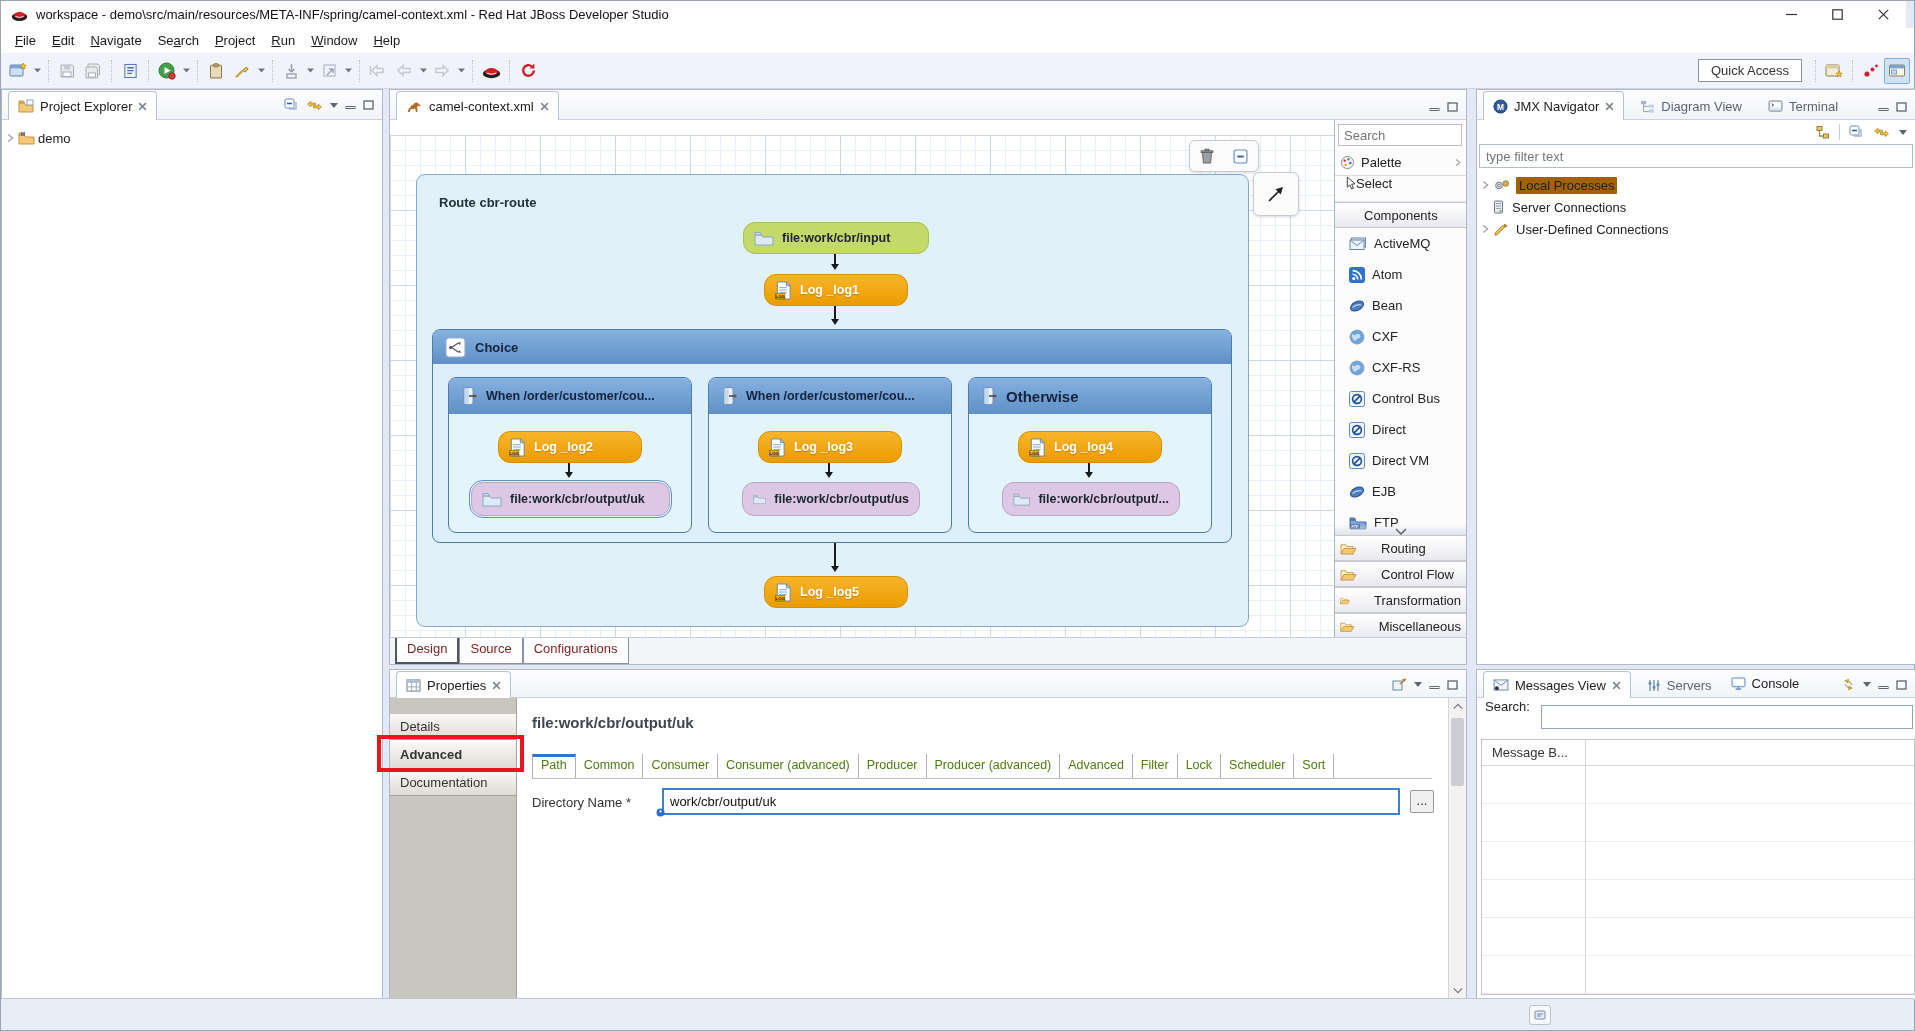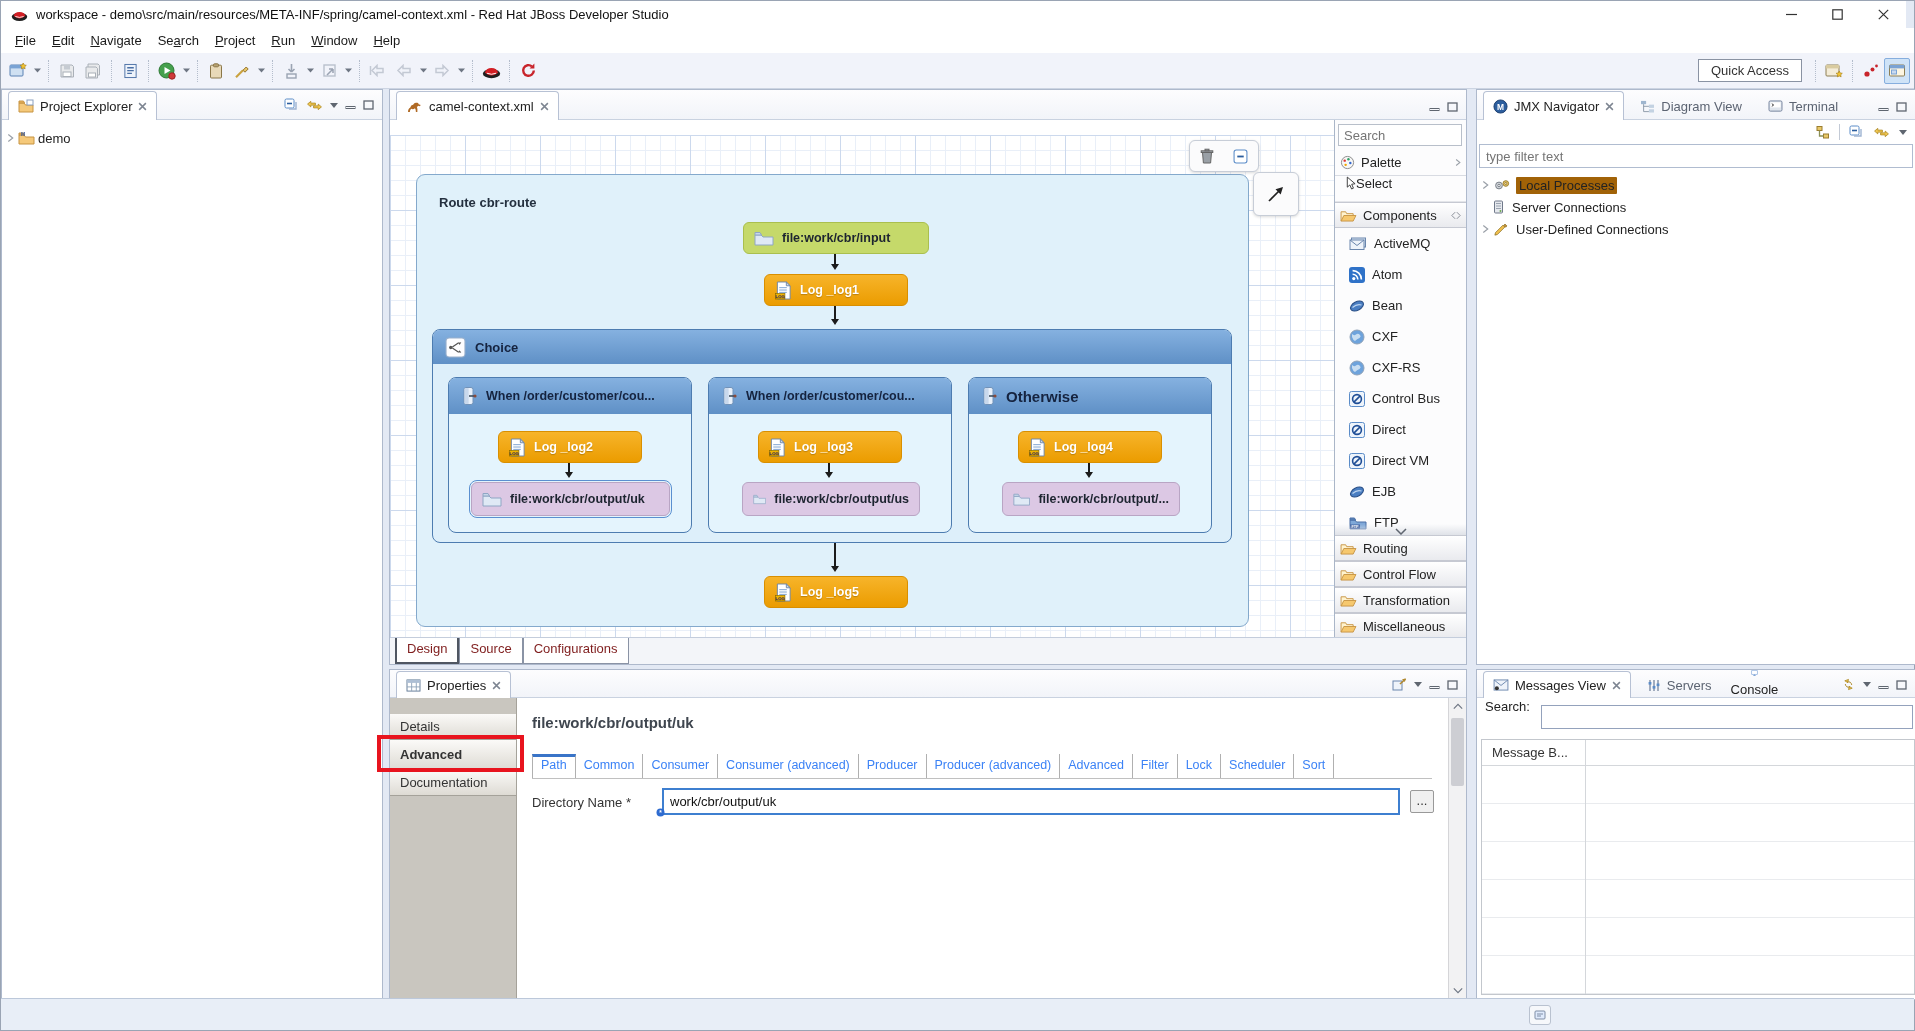--- a/index.html
+++ b/index.html
@@ -59,21 +59,21 @@
       linear-gradient(90deg,#ccd9ed 1px, transparent 1px),
       linear-gradient(#e9eff8 1px, transparent 1px),
       linear-gradient(90deg,#e9eff8 1px, transparent 1px);
     background-size:75px 75px,75px 75px,15px 15px,15px 15px; }
   .route { position:absolute; border:1.5px solid #84a9cc; border-radius:9px; background:#e0f1fa; }
   .route-label { position:absolute; left:22px; top:20px; font-weight:bold; color:#24303f; }
   .cont { position:absolute; border:1.5px solid #4d7cb0; border-radius:8px; background:#ddeffa; overflow:hidden; }
   .cont-head { display:flex; align-items:center; gap:9px; padding:0 12px; color:#15233f;
                font-weight:bold; background:linear-gradient(#85b1e0,#5f90c6); }
   .node { position:absolute; display:flex; align-items:center; gap:8px; padding:0 10px;
-          border-radius:6px; font-weight:bold; font-size:12.5px; }
+          border-radius:12px; font-weight:bold; font-size:12.5px; }
   .node-green { background:#c5d96a; border:1px solid #aabf4e; color:#1d2430; }
   .node-orange { background:linear-gradient(#f7b42a,#eb9c00); border:1px solid #d98f00;
                  color:#fff; text-shadow:0 1px 1px rgba(90,60,0,.35); }
   .node-purple { background:#dcc8e4; border:1px solid #b9a5c4; color:#1d2430; }
   .node-selected { outline:1px solid #5a8fd0; outline-offset:1px; }
   .varrow { position:absolute; width:2px; background:#1b1b1b; }
   .varrow::after { content:''; position:absolute; bottom:-6px; left:50%; transform:translateX(-50%);
                    border:4px solid transparent; border-top:6px solid #1b1b1b; }
   .float-tools { position:absolute; background:#fbfbfc; border:1px solid #c7cdd7; border-radius:6px;
                  box-shadow:0 1px 3px rgba(0,0,0,.15); display:flex; align-items:center;
@@ -86,21 +86,21 @@
 
   
   .palette { position:absolute; right:0; top:30px; width:132px; bottom:27px; background:#fcfcfd;
              border-left:1px solid #aab6c8; }
   .pal-search { margin:4px 3px; width:124px; height:22px; border:1px solid #b8bfca; padding:0 5px;
                 font-size:13px; font-family:inherit; color:#444; }
   .pal-head { display:flex; align-items:center; gap:6px; height:26px; padding:0 5px;
               border-bottom:1px solid #d8dbe2; color:#222; }
   .pal-select { display:flex; height:26px; padding:0 10px;
                 border-bottom:1px solid #e4e6ea; }
-  .pal-cat { display:flex; align-items:center; gap:6px; height:26px; padding:0 5px;
+  .pal-cat { display:flex; align-items:center; gap:24px; height:26px; padding:0 5px;
              background:linear-gradient(#ffffff,#e9eaee); border:1px solid #c6c9d2;
              border-left:none; border-right:none; color:#222; }
   .pal-items { position:relative; overflow:hidden; }
   .pal-item { display:flex; align-items:center; gap:7px; height:31px; padding:0 0 0 14px; }
   .pal-scrollhint { position:absolute; left:0; right:0; bottom:0; height:11px;
                     background:linear-gradient(rgba(252,252,253,0),#dfe2e8); display:flex;
                     align-items:flex-end; justify-content:center; }
 
   
   .toolrow { display:flex; align-items:center; justify-content:flex-end; gap:9px; height:24px;
@@ -110,21 +110,21 @@
 
   
   .prop-side { position:absolute; left:0; top:28px; bottom:0; width:127px; background:#c9c6bf;
                border-right:1px solid #a5a29a; }
   .prop-side-item { height:26px; display:flex; align-items:center; padding:0 10px;
                     background:linear-gradient(#fbfaf8,#dedbd4); border-bottom:1px solid #a5a29a;
                     color:#333; }
   .prop-title { position:absolute; left:142px; top:44px; font-size:15px; font-weight:bold; color:#3f464f; }
   .ptabs { position:absolute; left:142px; top:84px; right:34px; height:25px; display:flex;
            border-bottom:1px solid #c0c0c0; }
-  .ptab { padding:4px 8px 0 8px; border-right:1px solid #b0b0b0; color:#3b82f6; font-size:12.5px; }
+  .ptab { padding:4px 8px 0 8px; border-right:1px solid #b0b0b0; color:#4d7c0f; font-size:12.5px; }
   .ptab:first-child { border-left:1px solid #b0b0b0; }
   .ptab.active { border-top:3px solid #3974c8; padding-top:1px; background:#fff; }
   .dir-label { position:absolute; left:142px; top:125px; color:#333; }
   .dir-input { position:absolute; left:272px; top:118px; width:738px; height:27px;
                border:2px solid #3e7fd0; padding:0 6px; font:13px "Liberation Sans",sans-serif; color:#111; }
   .dots-btn { position:absolute; left:1020px; top:120px; width:24px; height:23px; background:#f0f0f0;
               border:1px solid #999; border-radius:2px; text-align:center; line-height:20px; color:#333; }
   .vsb { position:absolute; right:0; top:28px; bottom:0; width:18px; background:#f2f2f3;
          border-left:1px solid #d5d5d8; }
   .vsb .thumb { position:absolute; left:2px; right:2px; top:20px; height:68px; background:#cdced3;
@@ -973,21 +973,21 @@
       <div class="vtab inactive" style="height:27px;">
         <svg width="14" height="13" viewBox="0 0 14 13">
             <path d="M3 1 v11 M7 1 v11 M11 1 v11" stroke="#7e8da5" stroke-width="1.4"></path>
             <rect x="1.6" y="3" width="2.8" height="2.6" fill="#5b8cc8"></rect>
             <rect x="5.6" y="7" width="2.8" height="2.6" fill="#5b8cc8"></rect>
             <rect x="9.6" y="4.5" width="2.8" height="2.6" fill="#5b8cc8"></rect>
           </svg>
         <span>Servers</span>
       </div>
       <div class="vt
-ab inactive" style="height:27px; display:flex; align-items:center; gap:6px; padding:0 9px;flex-direction:column;">
+ab inactive" style="height:27px; display:flex; align-items:center; gap:6px; padding:0 9px;">
         <svg width="15" height="13" viewBox="0 0 16 14">
             <rect x="1" y="1" width="14" height="9.5" rx="1" fill="#dfeafc" stroke="#5b8cc8"></rect>
             <rect x="2.5" y="2.5" width="11" height="6.5" fill="#fff"></rect>
             <path d="M5 13 h6" stroke="#5b8cc8" stroke-width="1.5"></path>
             <path d="M8 10.5 v2.5" stroke="#5b8cc8" stroke-width="1.5"></path>
           </svg>
         <span>Console</span>
       </div>
       <div class="ph-icons" style="padding-bottom:6px;">
         <span class="icx">

